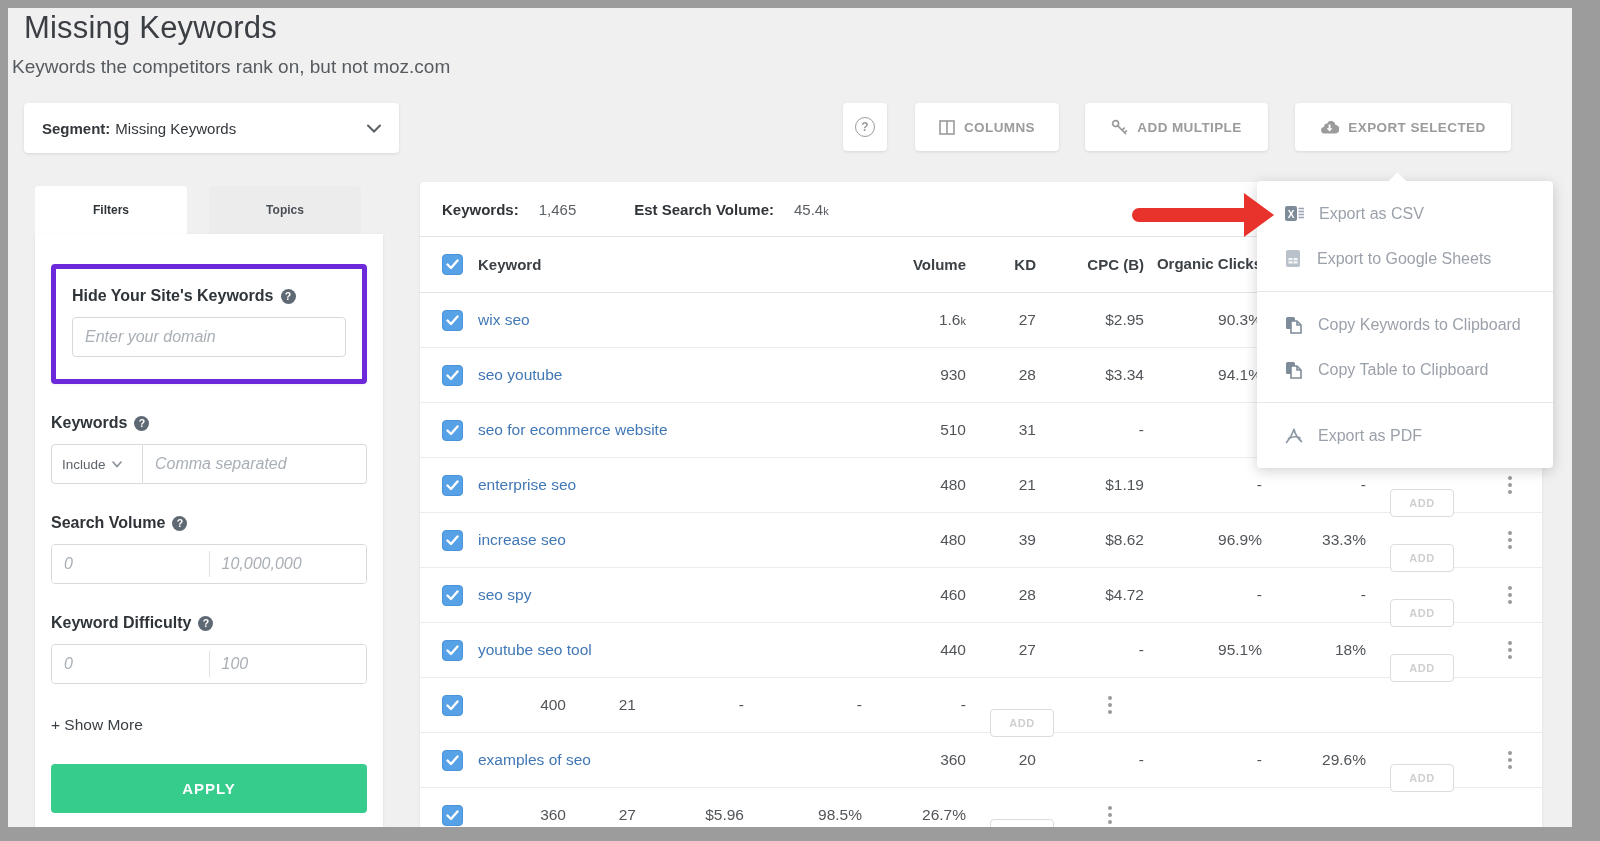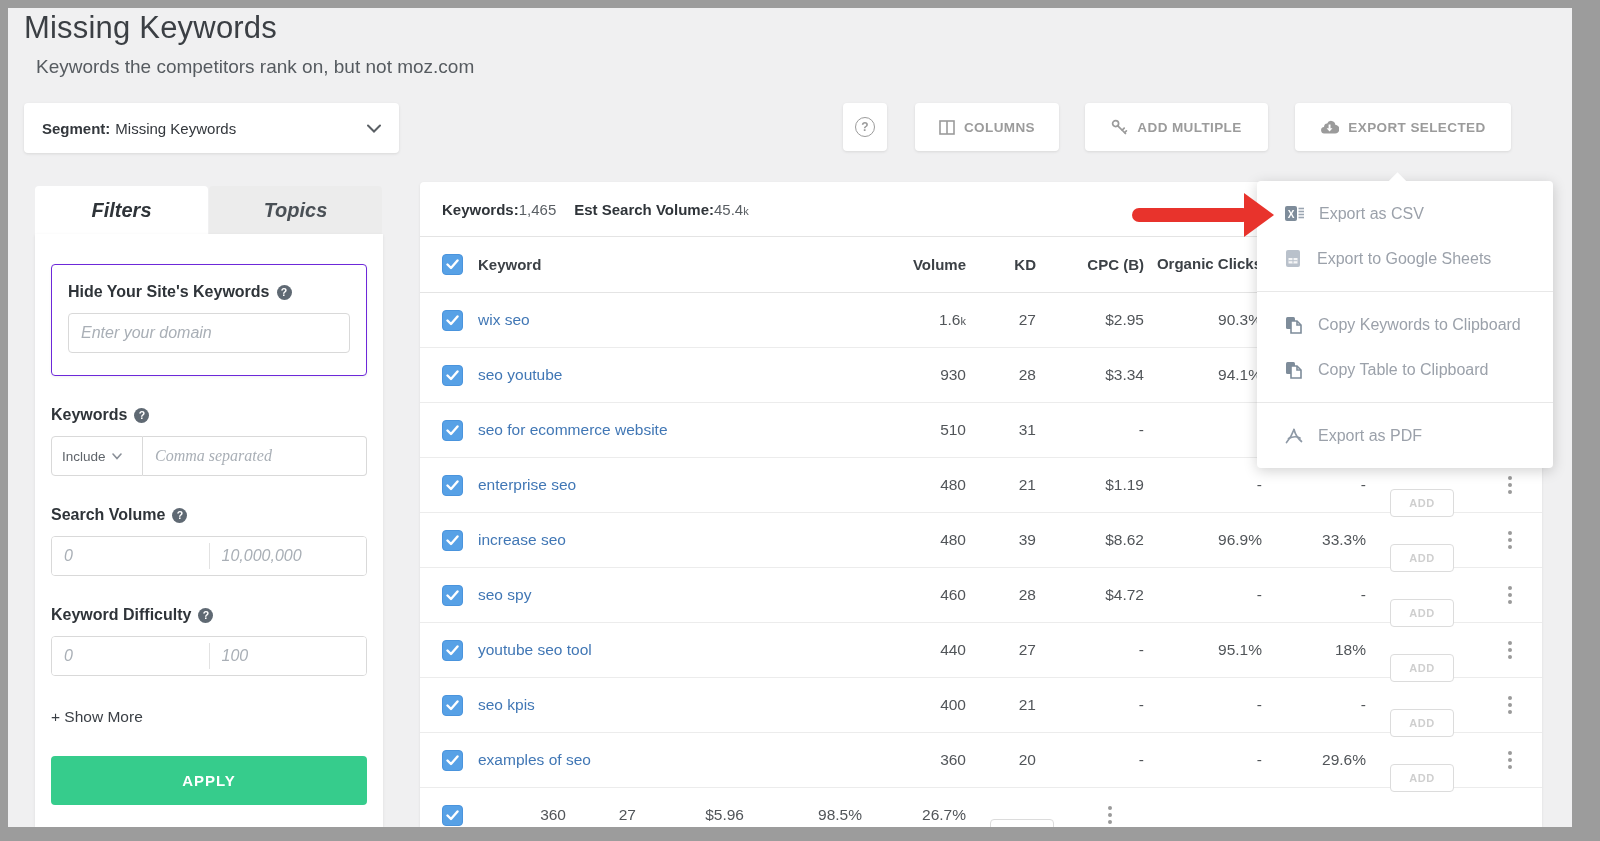--- a/index.html
+++ b/index.html
@@ -3,21 +3,21 @@
 <meta charset="utf-8">
 <style>
   * { margin:0; padding:0; box-sizing:border-box; }
   html,body { width:1600px; height:841px; overflow:hidden; }
   body { background:#9c9c9c; font-family:"Liberation Sans", sans-serif; }
   .screen { position:absolute; left:8px; top:8px; width:1564px; height:819px;
             background:#f0f0f1; overflow:hidden; }
 
   
   .page-title { position:absolute; left:16px; top:2px; font-size:31px; font-weight:400; color:#3b3f44; letter-spacing:0.2px; }
-  .page-sub   { position:absolute; left:28px; top:48px; font-size:19px; color:#565b60; }
+  .page-sub   { position:absolute; left:4px; top:48px; font-size:19px; color:#565b60; }
 
   
   .segment { position:absolute; left:16px; top:95px; width:375px; height:50px; background:#fff;
              border-radius:4px; box-shadow:0 1px 3px rgba(0,0,0,.10); display:flex; align-items:center;
              padding:0 18px; cursor:pointer; }
   .segment .lab { font-weight:700; font-size:15px; color:#33373c; margin-right:5px; }
   .segment .val { font-size:15px; color:#33373c; }
   .segment svg { margin-left:auto; }
 
   
@@ -27,55 +27,55 @@
           justify-content:center; gap:9px; cursor:pointer; }
   .tbtn svg { flex:0 0 auto; }
   #btn-help   { left:835px;  width:44px; }
   #btn-cols   { left:907px;  width:144px; }
   #btn-addm   { left:1077px; width:183px; }
   #btn-export { left:1287px; width:216px; }
   .help-circ { width:20px; height:20px; border:1.5px solid #9b9b9b; border-radius:50%;
                display:flex; align-items:center; justify-content:center; font-size:12px; font-weight:700; color:#9b9b9b; }
 
   
-  .tab { position:absolute; top:178px; height:48px; width:173px; display:flex; align-items:center;
-         justify-content:center; font-size:20px; border-radius:4px 4px 0 0; cursor:pointer;font-style:italic; }
+  .tab { position:absolute; top:178px; height:48px; width:152px; display:flex; align-items:center;
+         justify-content:center; font-size:12px; border-radius:4px 4px 0 0; cursor:pointer; }
   #tab-filters { left:27px; background:#fff; font-weight:700; color:#2f3439; }
   #tab-topics  { left:201px; background:#ececec; font-weight:700; color:#4a5056; }
   .side-panel { position:absolute; left:27px; top:226px; width:348px; height:593px; background:#fff;
                 box-shadow:0 1px 3px rgba(0,0,0,.08); padding:30px 16px 0 16px; }
-  .side-card { border:1px solid #6d28d9; border-radius:4px; box-shadow:0 1px 3px rgba(0,0,0,.06);
+  .side-card { border:5px solid #6d28d9; border-radius:4px; box-shadow:0 1px 3px rgba(0,0,0,.06);
                padding:18px 16px 22px 16px; }
   .flabel { font-size:16px; font-weight:700; color:#2f3439; display:flex; align-items:center; }
   .qmark { width:15px; height:15px; border-radius:50%; background:#5f6973; color:#fff; font-size:10.5px;
            font-weight:700; display:inline-flex; align-items:center; justify-content:center; margin-left:7px; }
   .tinput { width:100%; height:40px; border:1px solid #d9d9d9; border-radius:4px; padding:0 12px;
             font-family:"Liberation Sans",sans-serif; font-size:16px; font-style:italic; color:#a21caf; margin-top:12px; }
   .tinput::placeholder { color:#a9afb6; font-style:italic; }
   .kw-row { display:flex; margin-top:12px; }
   .inc-select { width:92px; height:40px; border:1px solid #d9d9d9; border-radius:4px 0 0 4px; display:flex;
                 align-items:center; padding:0 8px 0 10px; font-size:13.5px; color:#5f646a; gap:6px; cursor:pointer; background:#fff; }
   .kw-row input { flex:1; height:40px; border:1px solid #d9d9d9; border-left:none; border-radius:0 4px 4px 0;
-                  padding:0 12px; font-family:Liberation Serif, serif; font-size:16px; font-style:italic; min-width:0; }
+                  padding:0 12px; font-family:Liberation Sans, sans-serif; font-size:16px; font-style:italic; min-width:0; }
   .kw-row input::placeholder { color:#a9afb6; font-style:italic; }
   .range { display:flex; border:1px solid #d9d9d9; border-radius:4px; margin-top:12px; height:40px; overflow:hidden; }
   .range input { border:none; padding:0 12px; font-family:"Liberation Sans",sans-serif; font-size:16px;
                  font-style:italic; width:50%; min-width:0; }
   .range input::placeholder { color:#a9afb6; font-style:italic; }
   .range .div { width:1px; background:#e2e2e2; margin:6px 0; }
   .sec { margin-top:30px; }
   .show-more { margin-top:32px; font-size:15.5px; color:#3a3f45; cursor:pointer; }
   .apply { margin-top:30px; width:100%; height:49px; background:#36cc8c; border:none; border-radius:4px;
            color:#fff; font-family:"Liberation Sans",sans-serif; font-size:15px; font-weight:700;
            letter-spacing:1px; cursor:pointer; }
 
   
   .table-card { position:absolute; left:412px; top:174px; width:1122px; height:645px; background:#fff;
                 border-radius:4px 4px 0 0; box-shadow:0 1px 3px rgba(0,0,0,.08); overflow:hidden; }
-  .tsummary { height:55px; border-bottom:1px solid #e4e4e4; display:flex; align-items:center; padding:0 22px; gap:0; }
+  .tsummary { height:55px; border-bottom:1px solid #e4e4e4; display:flex; align-items:center; padding:0 22px; gap:20px; }
   .tsummary .b { font-weight:700; font-size:15px; color:#2f3439; }
   .tsummary .v { font-size:15px; color:#5a5f64; }
   .tsummary .gap { width:18px; }
   .suffix { font-size:11px; }
   .thead { height:56px; border-bottom:1px solid #e4e4e4; display:flex; align-items:center;
            font-weight:700; font-size:15px; color:#3c4146; }
   .trow { height:55px; border-bottom:1px solid #ececec; display:flex; align-items:center;
           font-size:15.5px; color:#515559; }
   .c-check { width:56px; padding-left:22px; display:flex; }
   .c-kw { flex:1; padding-left:2px; }
@@ -422,21 +422,20 @@
         </div>
 
         <div class="trow">
           <div class="c-check">
             <span class="cb">
               <svg width="13" height="11" viewBox="0 0 13 11">
                 <polyline points="1.5,5.5 5,9 11.5,1.5" fill="none" stroke="#fff" stroke-width="2.4" stroke-linecap="round" stroke-linejoin="round"></polyline>
               </svg>
             </span>
           </div>
-          <div class="c-kw"><span class="kwlink">seo kpis</span></div>
           <div class="c-vol"><span>400</span><span class="suffix"></span></div>
           <div class="c-kd">21</div>
           <div class="c-cpc">-</div>
           <div class="c-org">-</div>
           <div class="c-extra">-</div>
           <div class="c-add">
             <button class="addbtn">ADD</button>
           </div>
           <div class="c-dots">
             <span class="kebab">

